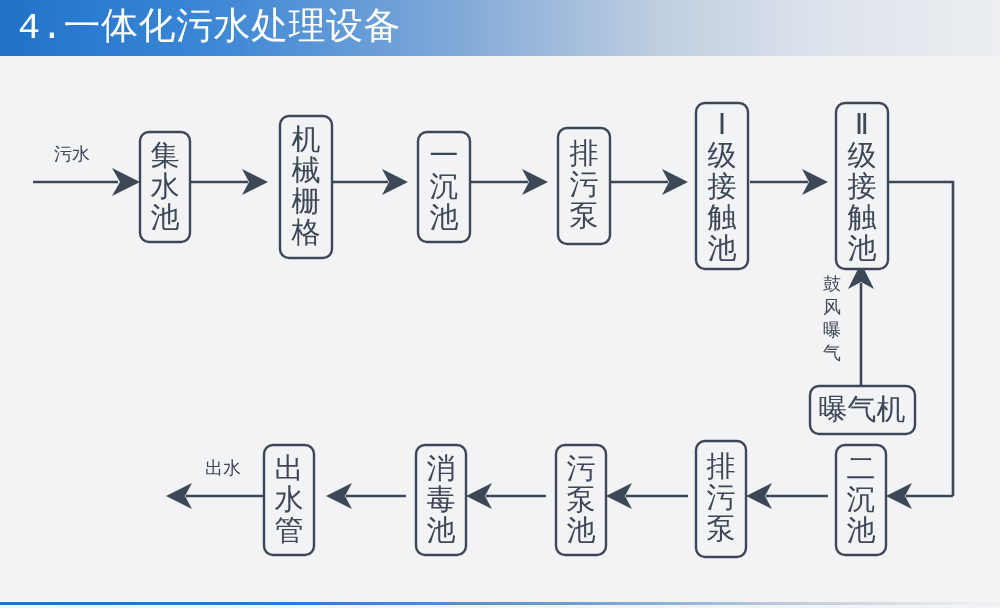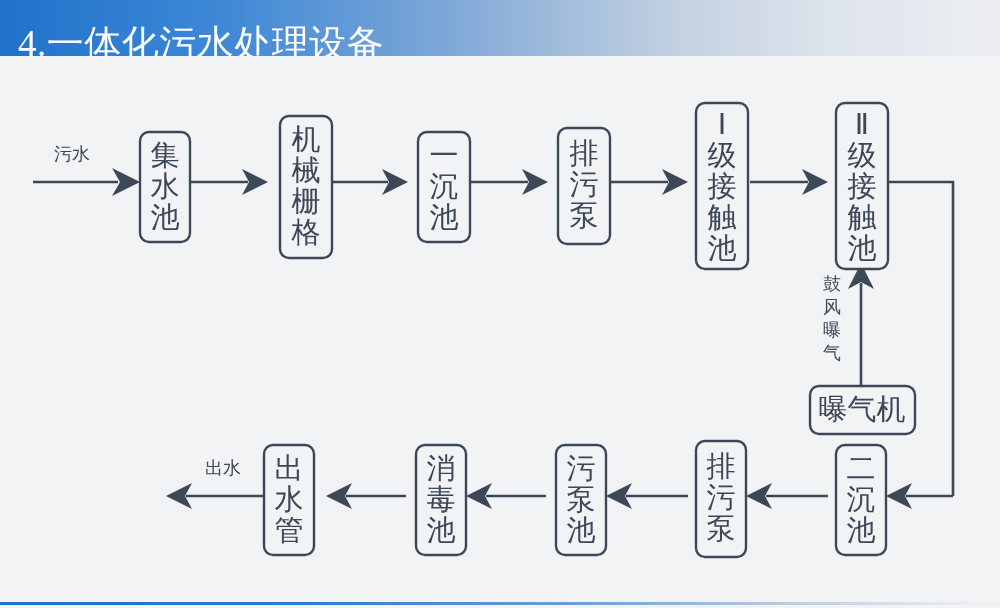--- a/index.html
+++ b/index.html
@@ -20,28 +20,28 @@
     position: absolute;
     left: 0; top: 0;
     width: 1000px; height: 56px;
     background: linear-gradient(to right,
         #1f72c8 0%, #2a7ad0 8%, #3e88d6 22%,
         #7fa8d8 45%, #bfcee0 66%,
         #dde3ec 82%, #eceef1 100%);
   }
   #header-title {
     position: absolute;
-    left: 18px; top: 18px;
+    left: 18px; top: 2px;
     height: 52px;
     line-height: 52px;
     color: #ffffff;
     font-size: 37px;
     letter-spacing: 0.5px;
     white-space: nowrap;
-    font-family: Liberation Serif, serif;
+    font-family: Liberation Mono, monospace;
   }
 
   
   #diagram-stage {
     position: absolute;
     left: 0; top: 56px;
     width: 1000px; height: 546px;
     background: #f2f3f4;
   }
   #flow-svg {

